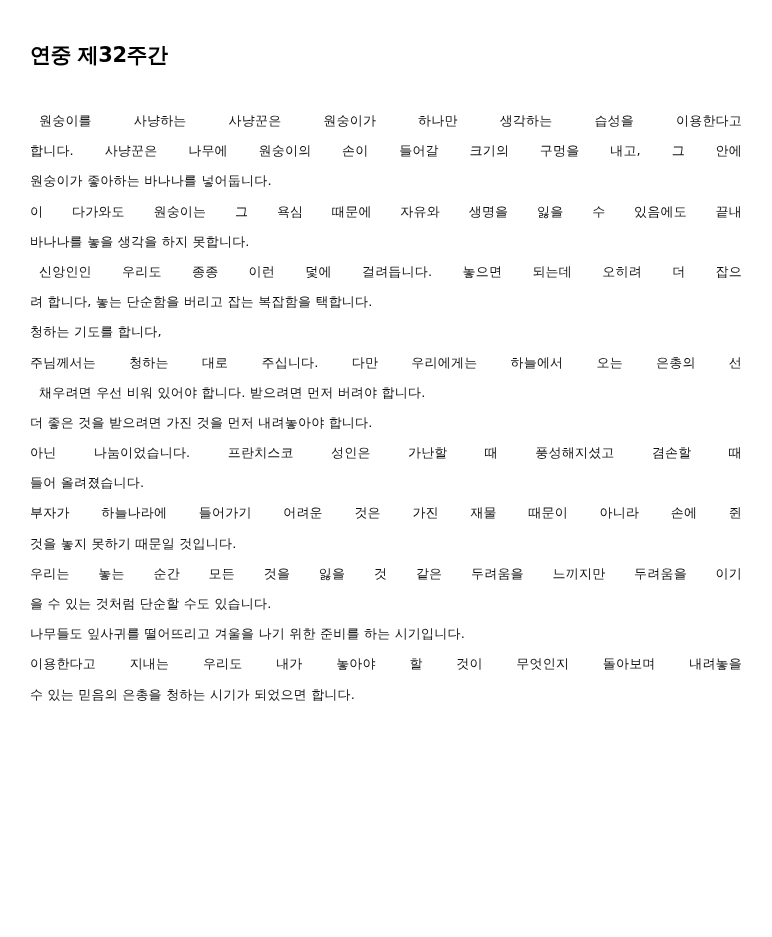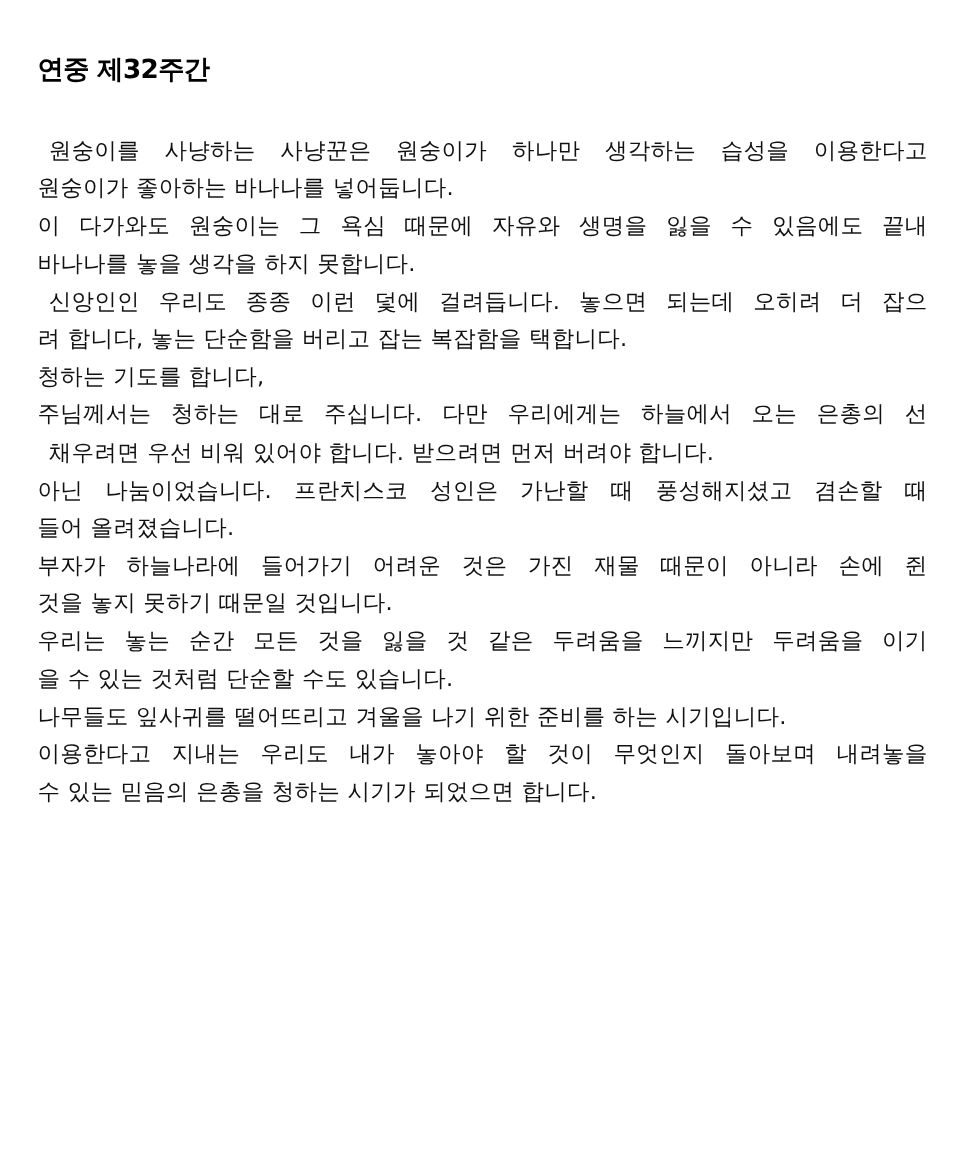--- a/index.html
+++ b/index.html
@@ -37,48 +37,50 @@
     .body {
       position: absolute;
       left: 30px;
       top: 106px;
       width: 712px;
     }
     .line {
       display: block;
       height: 30.2px;
       line-height: 30.2px;
-      font-size: 18px;
+      font-size: 13px;
       white-space: nowrap;
       text-align: justify;
       text-align-last: justify;
       letter-spacing: 0.2px;
     }
     .line.last {
       text-align-last: left;
     }
     .line.indent {
       padding-left: 9px;
     }
   </style>
 </head>
 <body>
 
 <div class="page">
   <h1 class="title">연중 제32주간</h1>
   <div class="body" id="doc-body">
       <span class="line indent">원숭이를 사냥하는 사냥꾼은 원숭이가 하나만 생각하는 습성을 이용한다고</span>
+      <span class="line">합니다. 사냥꾼은 나무에 원숭이의 손이 들어갈 크기의 구멍을 내고, 그 안에</span>
       <span class="line last">원숭이가 좋아하는 바나나를 넣어둡니다.</span>
       <span class="line">이 다가와도 원숭이는 그 욕심 때문에 자유와 생명을 잃을 수 있음에도 끝내</span>
       <span class="line last">바나나를 놓을 생각을 하지 못합니다.</span>
       <span class="line indent">신앙인인 우리도 종종 이런 덫에 걸려듭니다. 놓으면 되는데 오히려 더 잡으</span>
       <span class="line last">려 합니다, 놓는 단순함을 버리고 잡는 복잡함을 택합니다.</span>
       <span class="line last">청하는 기도를 합니다,</span>
       <span class="line">주님께서는 청하는 대로 주십니다. 다만 우리에게는 하늘에서 오는 은총의 선</span>
       <span class="line indent last">채우려면 우선 비워 있어야 합니다. 받으려면 먼저 버려야 합니다.</span>
+      <span class="line last">더 좋은 것을 받으려면 가진 것을 먼저 내려놓아야 합니다.</span>
       <span class="line">아닌 나눔이었습니다. 프란치스코 성인은 가난할 때 풍성해지셨고 겸손할 때</span>
       <span class="line last">들어 올려졌습니다.</span>
       <span class="line">부자가 하늘나라에 들어가기 어려운 것은 가진 재물 때문이 아니라 손에 쥔</span>
       <span class="line last">것을 놓지 못하기 때문일 것입니다.</span>
       <span class="line">우리는 놓는 순간 모든 것을 잃을 것 같은 두려움을 느끼지만 두려움을 이기</span>
       <span class="line last">을 수 있는 것처럼 단순할 수도 있습니다.</span>
       <span class="line last">나무들도 잎사귀를 떨어뜨리고 겨울을 나기 위한 준비를 하는 시기입니다.</span>
       <span class="line">이용한다고 지내는 우리도 내가 놓아야 할 것이 무엇인지 돌아보며 내려놓을</span>
       <span class="line last">수 있는 믿음의 은총을 청하는 시기가 되었으면 합니다.</span>
     </div>

